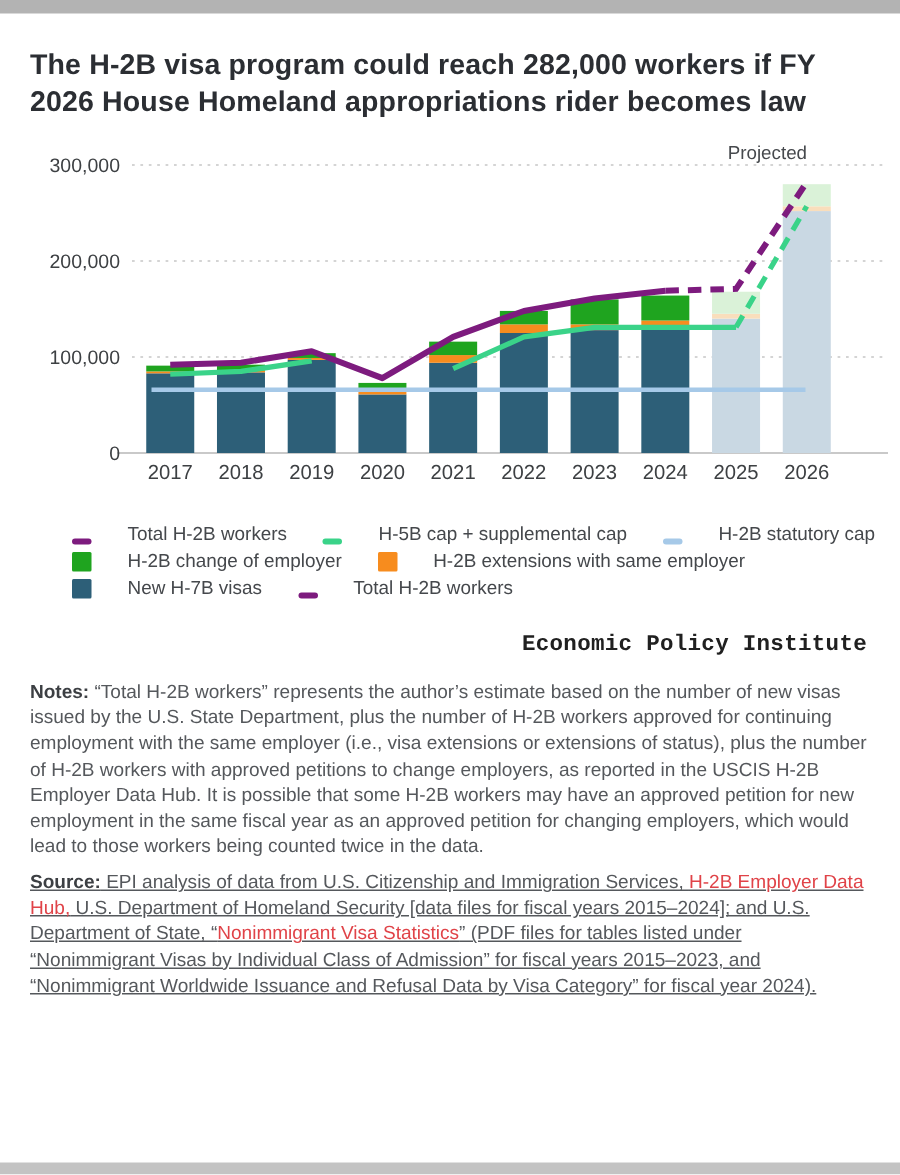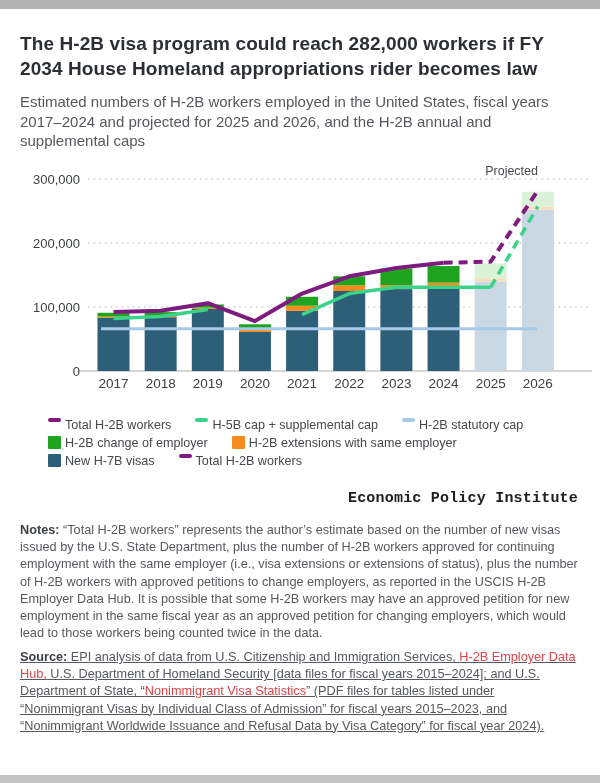--- a/index.html
+++ b/index.html
@@ -15,43 +15,42 @@
     margin:22px 0 0 0;font-size:19px;line-height:1.32;font-weight:700;
     color:#2b2e33;max-width:566px;letter-spacing:.1px;
   }
   .subtitle{
     margin:11px 0 0 0;font-size:15px;line-height:1.29;color:#55585c;max-width:562px;
   }
   .chart{position:relative;height:232px;margin:12px -20px 0 -20px;}
   .chart svg{position:absolute;left:0;top:0;}
   .legend{margin:24px 0 0 28px;display:flex;flex-direction:column;gap:4px;}
   .legend-row{display:flex;align-items:center;gap:24px;}
-  .legend-item{display:flex;align-items:flex-start;gap:4px;font-size:12.6px;color:#45484c;white-space:nowrap;}
+  .legend-item{display:flex;align-items:flex-end;gap:24px;font-size:12.6px;color:#45484c;white-space:nowrap;}
   .marker-line{width:13px;height:4px;border-radius:2px;flex:0 0 auto;}
   .marker-square{width:13px;height:13px;border-radius:1px;flex:0 0 auto;}
   .branding{
     margin:22px 2px 0 0;text-align:right;
     font-family:Liberation Mono, monospace;font-weight:700;font-size:15px;color:#202020;
     letter-spacing:.2px;
   }
   .note{
     margin:15px 0 0 0;font-size:12.7px;line-height:1.35;color:#55585c;max-width:562px;
   }
   .note + .note{margin-top:7px;text-decoration:underline;}
   .note b{color:#3c3f43;}
   .note .link{color:#e04348;cursor:pointer;text-decoration:none;}
 </style>
 </head>
 <body>
 
 <div class="topbar"></div>
 
 <div class="content">
-  <h1 class="title">The H-2B visa program could reach 282,000 workers if FY 2034 House Homeland appropriations rider becomes law</h1>
-  <p class="subtitle">Estimated numbers of H-2B workers employed in the United States, fiscal years 2017–2024 and projected for 2025 and 2026, and the H-2B annual and supplemental caps</p>
+  <h1 class="title">The H-2B visa program could reach 282,000 workers if FY 2026 House Homeland appropriations rider becomes law</h1>
 
   <div class="chart">
     <svg width="600" height="232" viewBox="0 0 600 232">
         <line x1="78" y1="209" x2="592" y2="209" stroke="#c9c9c9" stroke-width="1.4"></line>
         <text x="80" y="213.5" text-anchor="end" font-size="13" fill="#3d4043">0</text>
         <line x1="88" y1="145" x2="592" y2="145" stroke="#d4d4d4" stroke-width="1.3" stroke-dasharray="1.8 3.8"></line>
         <text x="80" y="149.5" text-anchor="end" font-size="13" fill="#3d4043">100,000</text>
         <line x1="88" y1="81" x2="592" y2="81" stroke="#d4d4d4" stroke-width="1.3" stroke-dasharray="1.8 3.8"></line>
         <text x="80" y="85.5" text-anchor="end" font-size="13" fill="#3d4043">200,000</text>
         <line x1="88" y1="17" x2="592" y2="17" stroke="#d4d4d4" stroke-width="1.3" stroke-dasharray="1.8 3.8"></line>

